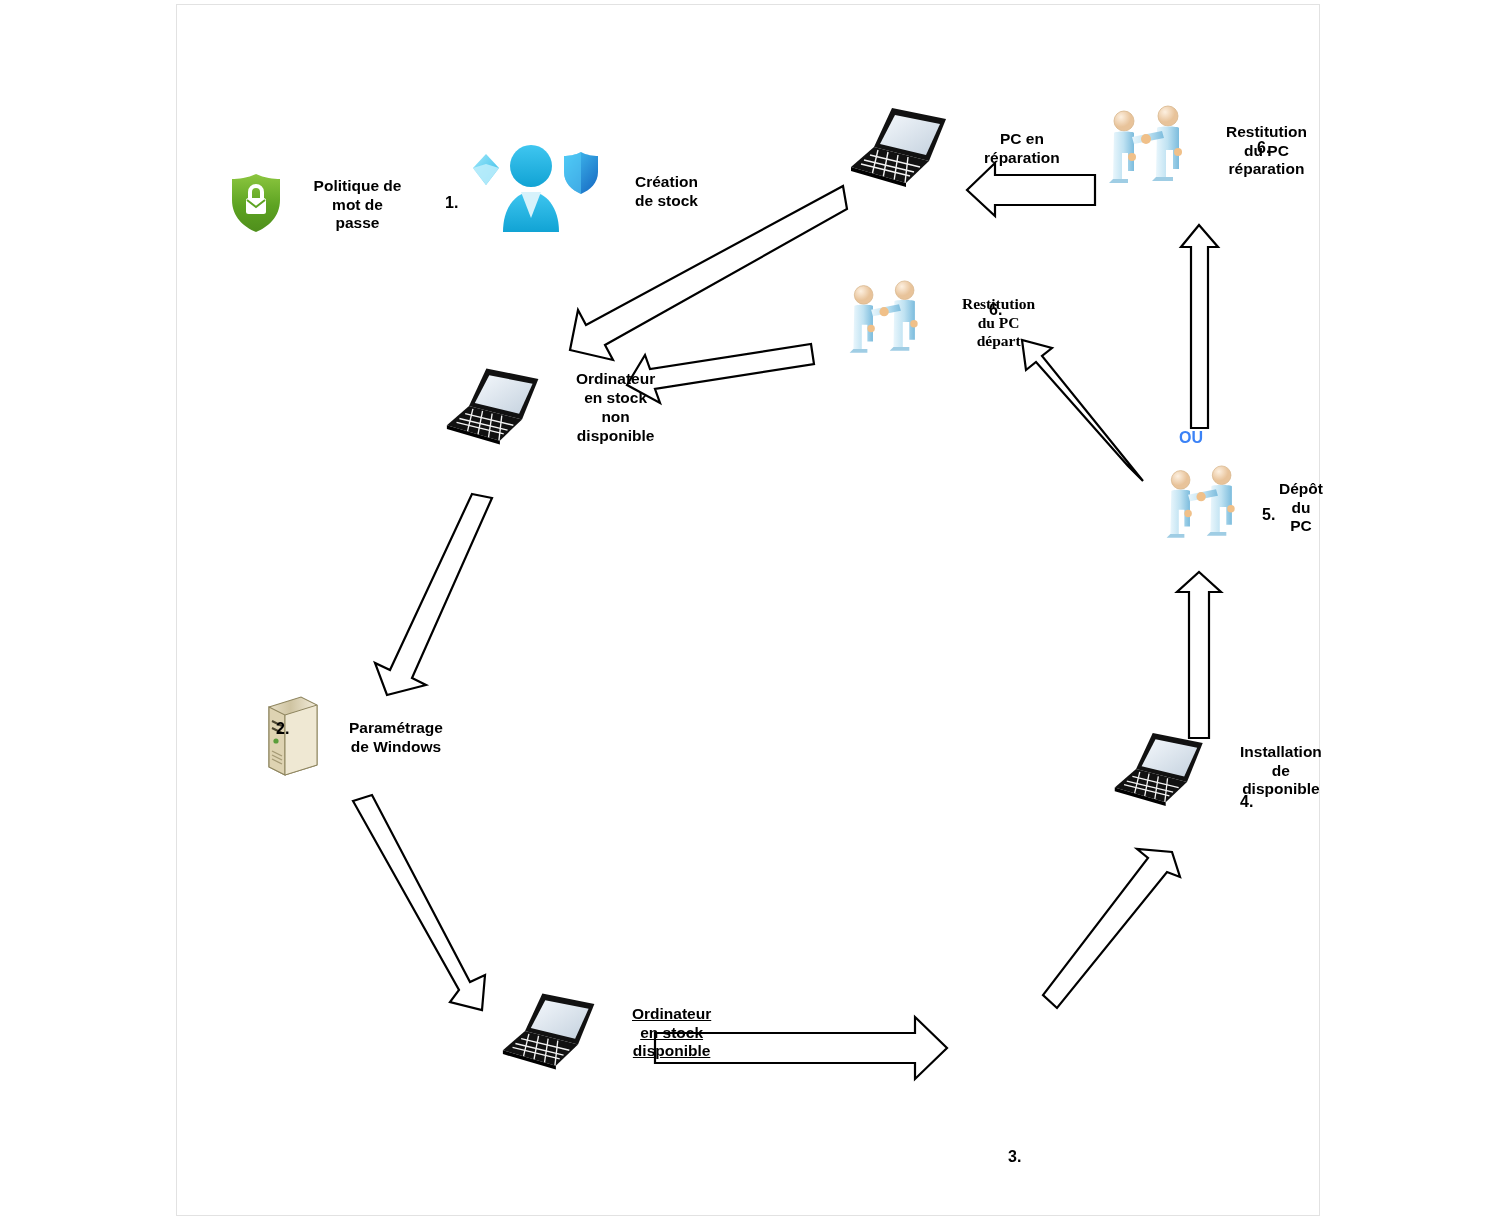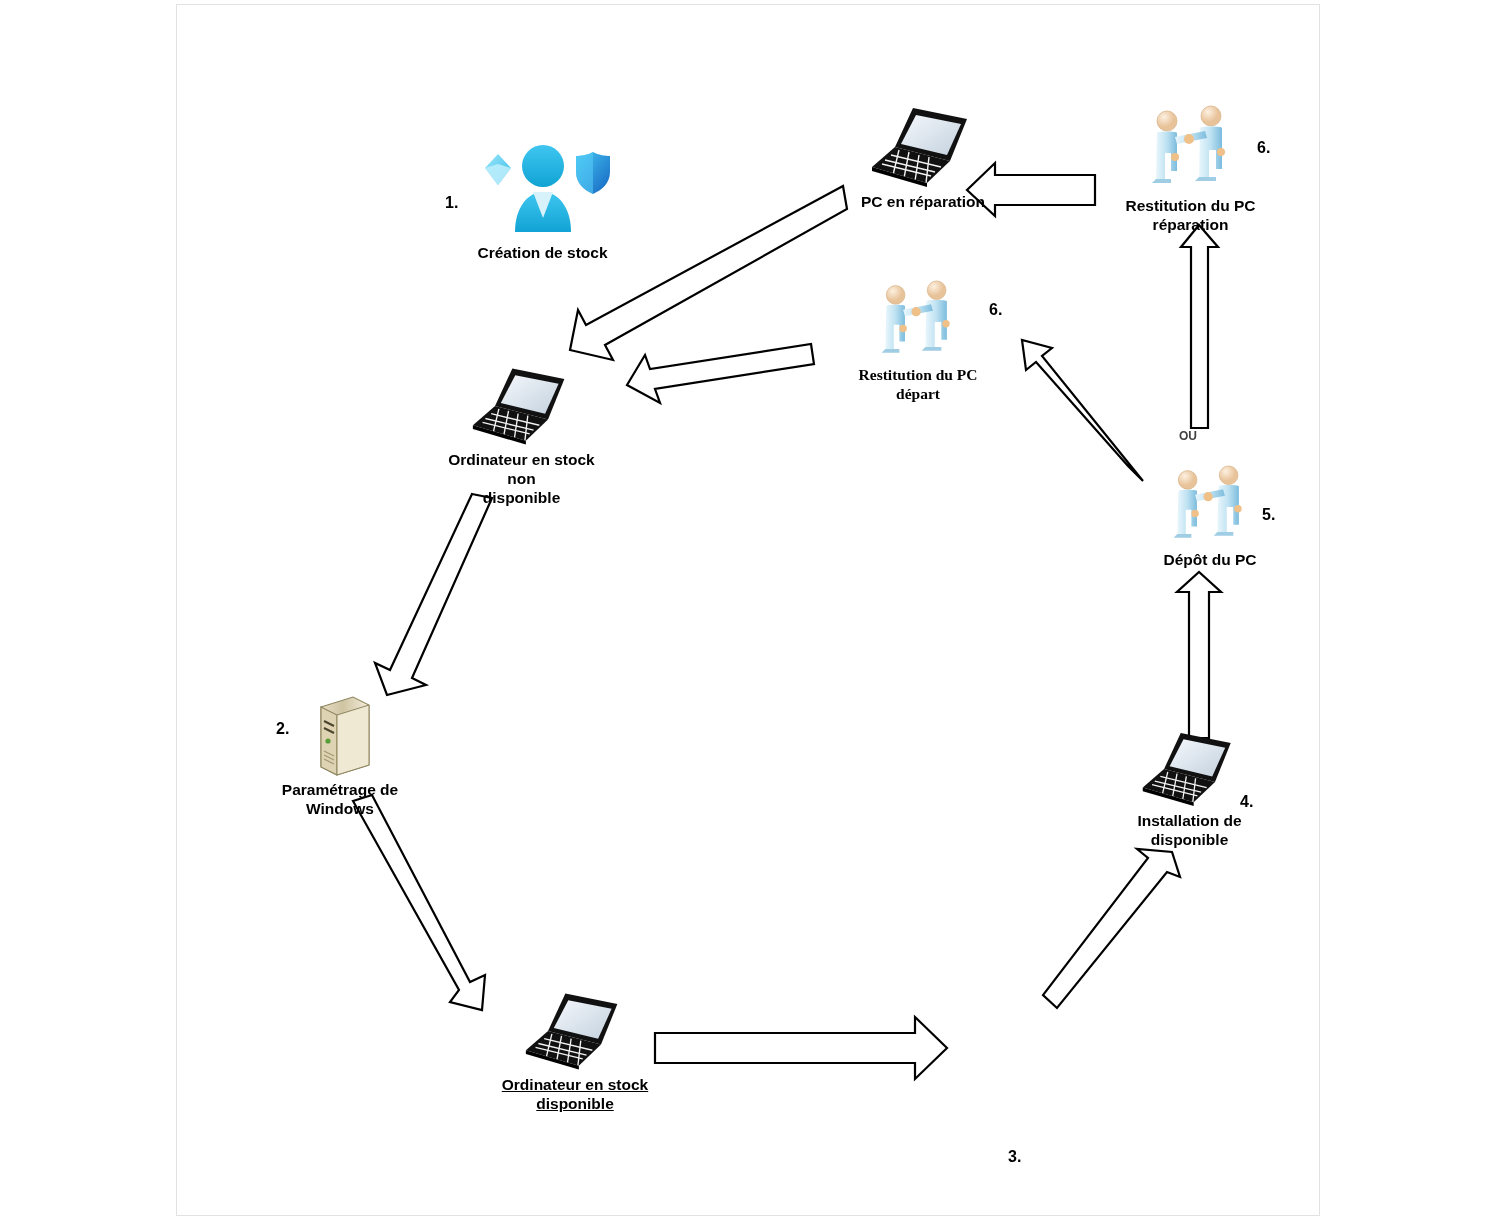--- a/index.html
+++ b/index.html
@@ -5,26 +5,26 @@
   html,body{margin:0;padding:0;background:#ffffff;}
   body{width:1500px;height:1230px;position:relative;
        font-family:"Liberation Sans","DejaVu Sans",sans-serif;
        -webkit-font-smoothing:antialiased;overflow:hidden;}
 
   #canvas{position:absolute;left:176px;top:4px;width:1144px;height:1212px;
           background:#fff;border:1px solid #e2e2e2;box-sizing:border-box;}
 
   #stage{position:absolute;left:0;top:0;width:1500px;height:1230px;}
 
-  .node{position:absolute;display:flex;flex-direction:column;align-items:center;}
+  .node{position:absolute;display:flex;flex-direction:row;align-items:center;gap:28px;}
   .node .art{position:relative;}
   .label{font-size:15.5px;font-weight:bold;color:#000;text-align:center;
          line-height:1.22;white-space:pre-line;margin-top:4px;}
   .step{position:absolute;font-size:16px;font-weight:bold;color:#000;}
-  .ou{position:absolute;font-size:12px;font-weight:bold;color:#404040;}
+  .ou{position:absolute;font-size:16px;font-weight:bold;color:#3b82f6;}
 
   svg.arrowlayer{position:absolute;left:0;top:0;width:1500px;height:1230px;
                  pointer-events:none;}
   svg.arrowlayer path{fill:#ffffff;stroke:#000000;stroke-width:2.2;
                       stroke-linejoin:miter;}
 
   .iconsvg{display:block;}
 </style>
 </head>
 <body>
@@ -49,20 +49,38 @@
 
     <path d="M 1189,738 L 1189,592 L 1177,592 L 1199,572 L 1221,592 L 1209,592 L 1209,738 Z"></path>
 
     <path d="M 1191,428 L 1191,247 L 1181,247 L 1199,225 L 1218,247 L 1208,247 L 1208,428 Z"></path>
 
     <path d="M 1143,481 L 1128,466 L 1036,362 L 1026,370 L 1022,340 L 1052,348 L 1042,356 Z"></path>
 
     <path d="M 1095,175 L 995,175 L 995,163 L 967,190 L 995,216 L 995,205 L 1095,205 Z"></path>
   </svg>
 
+  <div class="node" style="left:228px;top:172px;width:175px;">
+    <div class="art">
+      <svg class="iconsvg" width="56" height="62" viewBox="0 0 56 62">
+        <defs>
+          <linearGradient id="gshield" x1="0" y1="0" x2="0" y2="1">
+            <stop offset="0%" stop-color="#8cc63f"></stop>
+            <stop offset="55%" stop-color="#5da322"></stop>
+            <stop offset="100%" stop-color="#4f8f1c"></stop>
+          </linearGradient>
+        </defs>
+        <path d="M28 2 C20 6 10 7 4 7 L4 28 C4 45 16 55 28 60 C40 55 52 45 52 28 L52 7 C46 7 36 6 28 2 Z" fill="url(#gshield)"></path>
+        <path d="M22 26 L22 20 a6 6 0 0 1 12 0 L34 26" fill="none" stroke="#ffffff" stroke-width="4"></path>
+        <rect x="18" y="26" width="20" height="16" rx="2.5" fill="#ffffff"></rect>
+        <path d="M19 28 L28 35 L37 28" fill="none" stroke="#5da322" stroke-width="2"></path>
+      </svg>
+    </div>
+    <div class="label">Politique de mot de passe</div>
+  </div>
 
   <div class="node" style="left:455px;top:140px;width:175px;">
     <div class="art">
       <svg class="iconsvg" width="152" height="100" viewBox="0 0 152 100">
         <defs>
           <linearGradient id="cy1" x1="0" y1="0" x2="0" y2="1">
             <stop offset="0%" stop-color="#3fc6f0"></stop>
             <stop offset="100%" stop-color="#11a3d4"></stop>
           </linearGradient>
           <linearGradient id="cy2" x1="0" y1="0" x2="1" y2="1">

